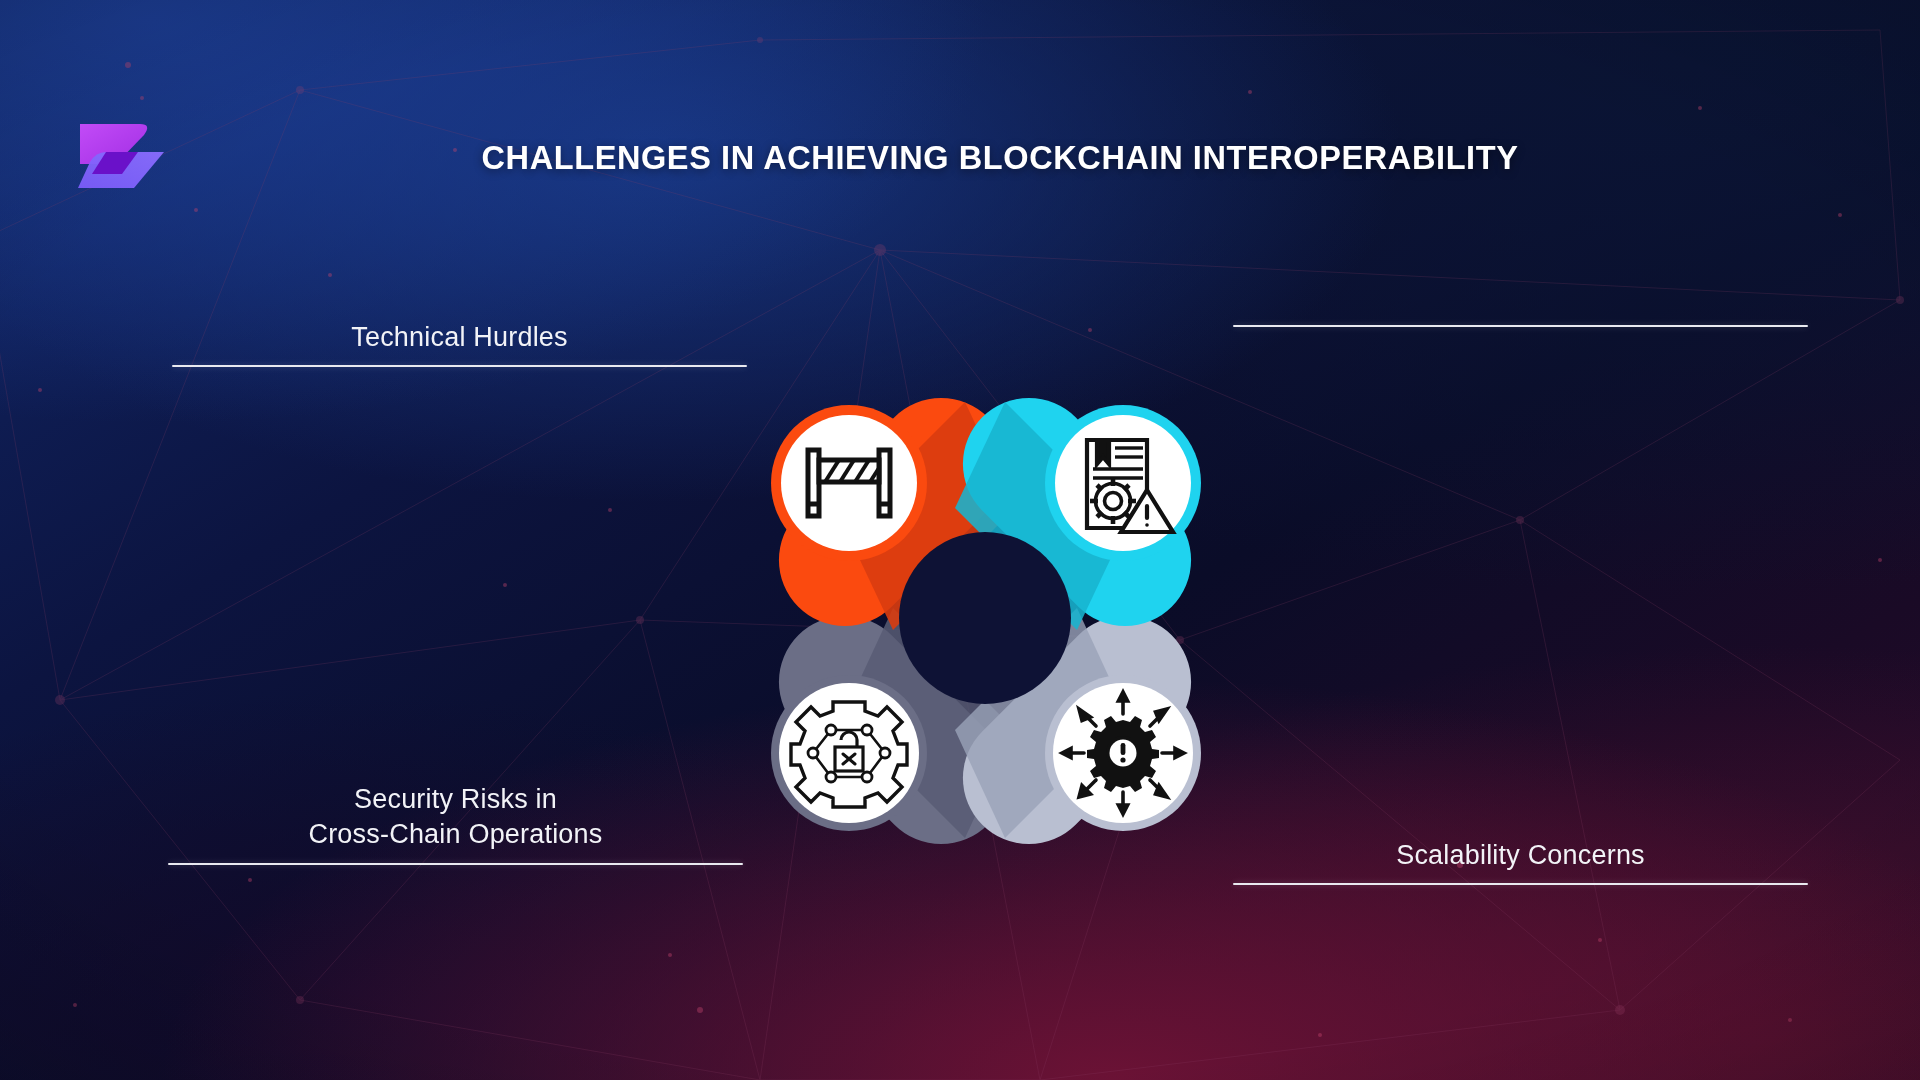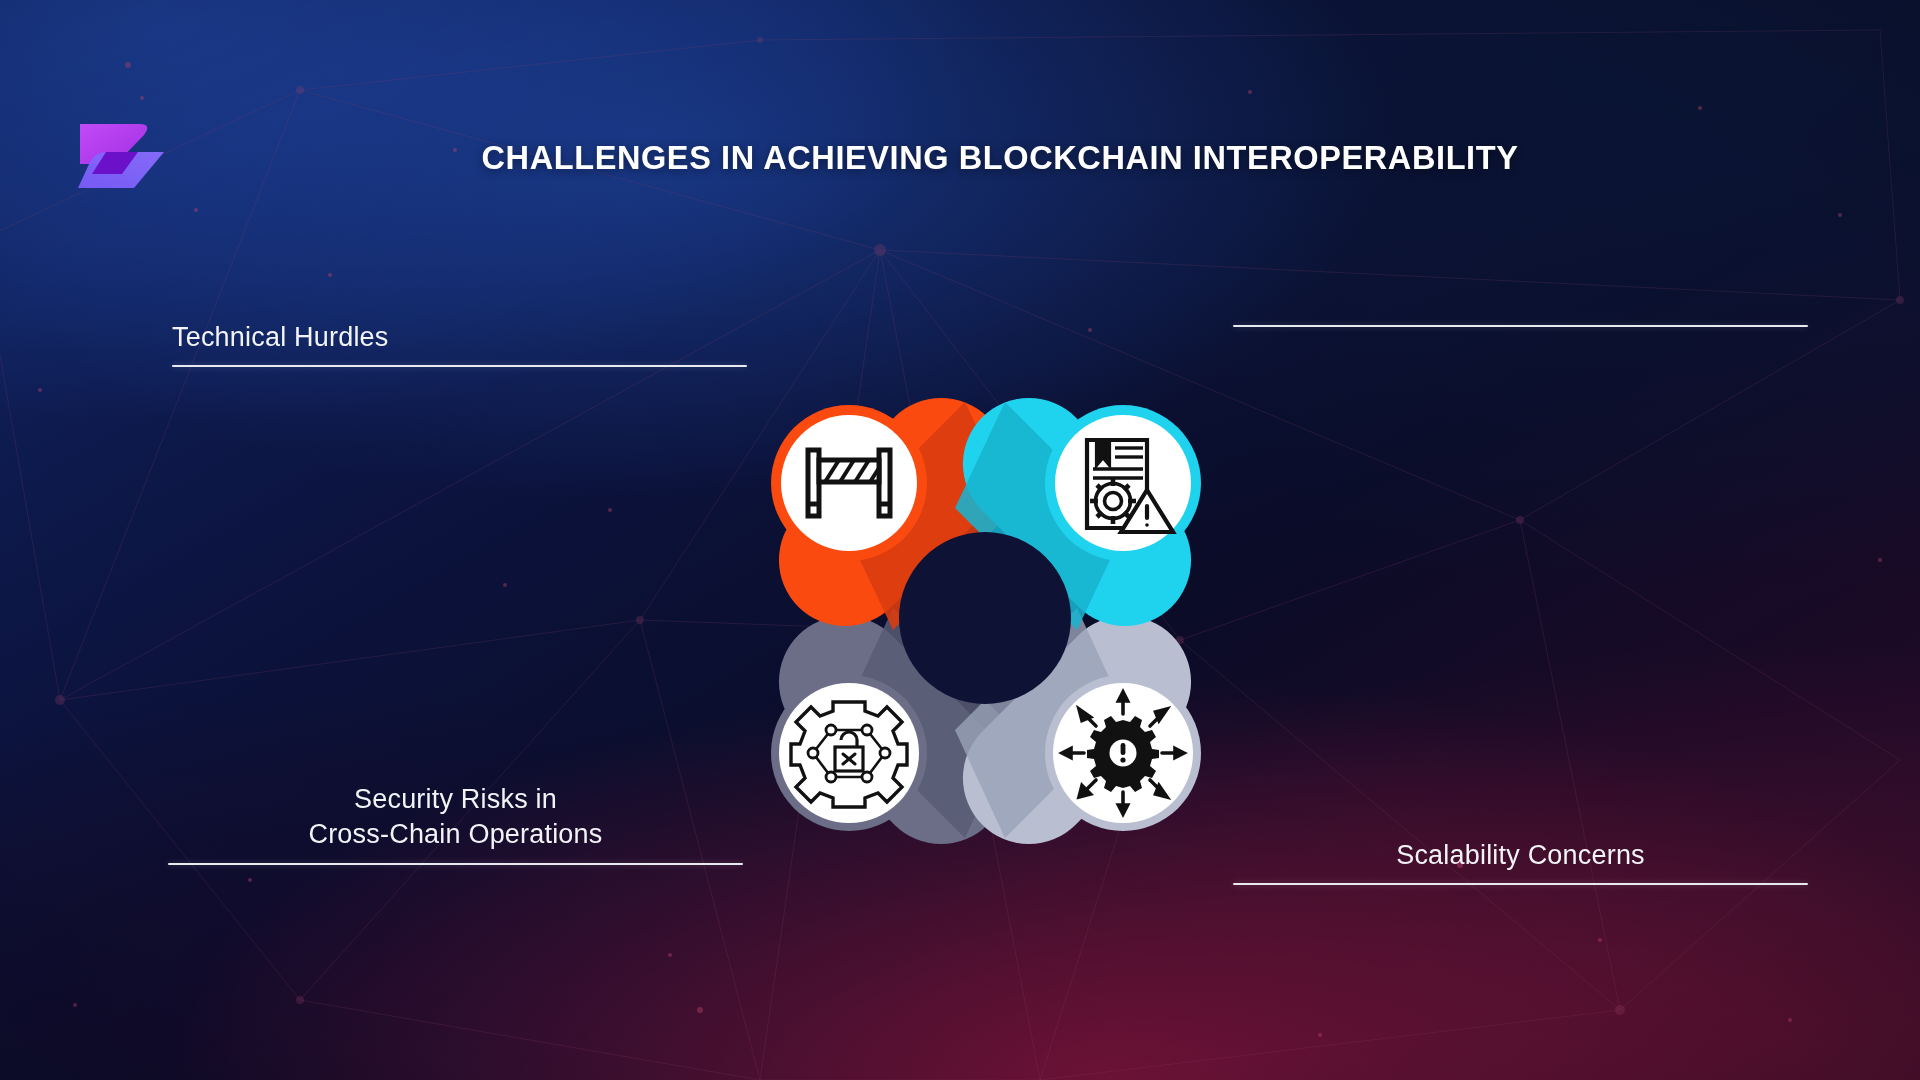--- a/index.html
+++ b/index.html
@@ -49,21 +49,21 @@
   .label .txt{
     color:#f2f3f7; font-size:27px; font-weight:400; line-height:1.28;
     letter-spacing:.2px; white-space:pre-line;
   }
   .label .rule{
     height:2px; background:#e9eaf0; margin-top:10px; border-radius:1px;
     box-shadow:0 0 6px rgba(255,255,255,.22);
   }
 
   .lbl-tl{ left:172px; top:320px; width:575px; }
-  .lbl-tl .txt{ }
+  .lbl-tl .txt{ text-align:center; }
   .lbl-tl .rule{ width:575px; }
 
   .lbl-tr{ left:1233px; top:315px; width:575px; }
   .lbl-tr .txt{ text-align:center; }
   .lbl-tr .rule{ width:575px; }
 
   .lbl-bl{ left:168px; top:782px; width:575px; }
   .lbl-bl .txt{ text-align:center; }
   .lbl-bl .rule{ width:575px; margin-top:12px; }
 

